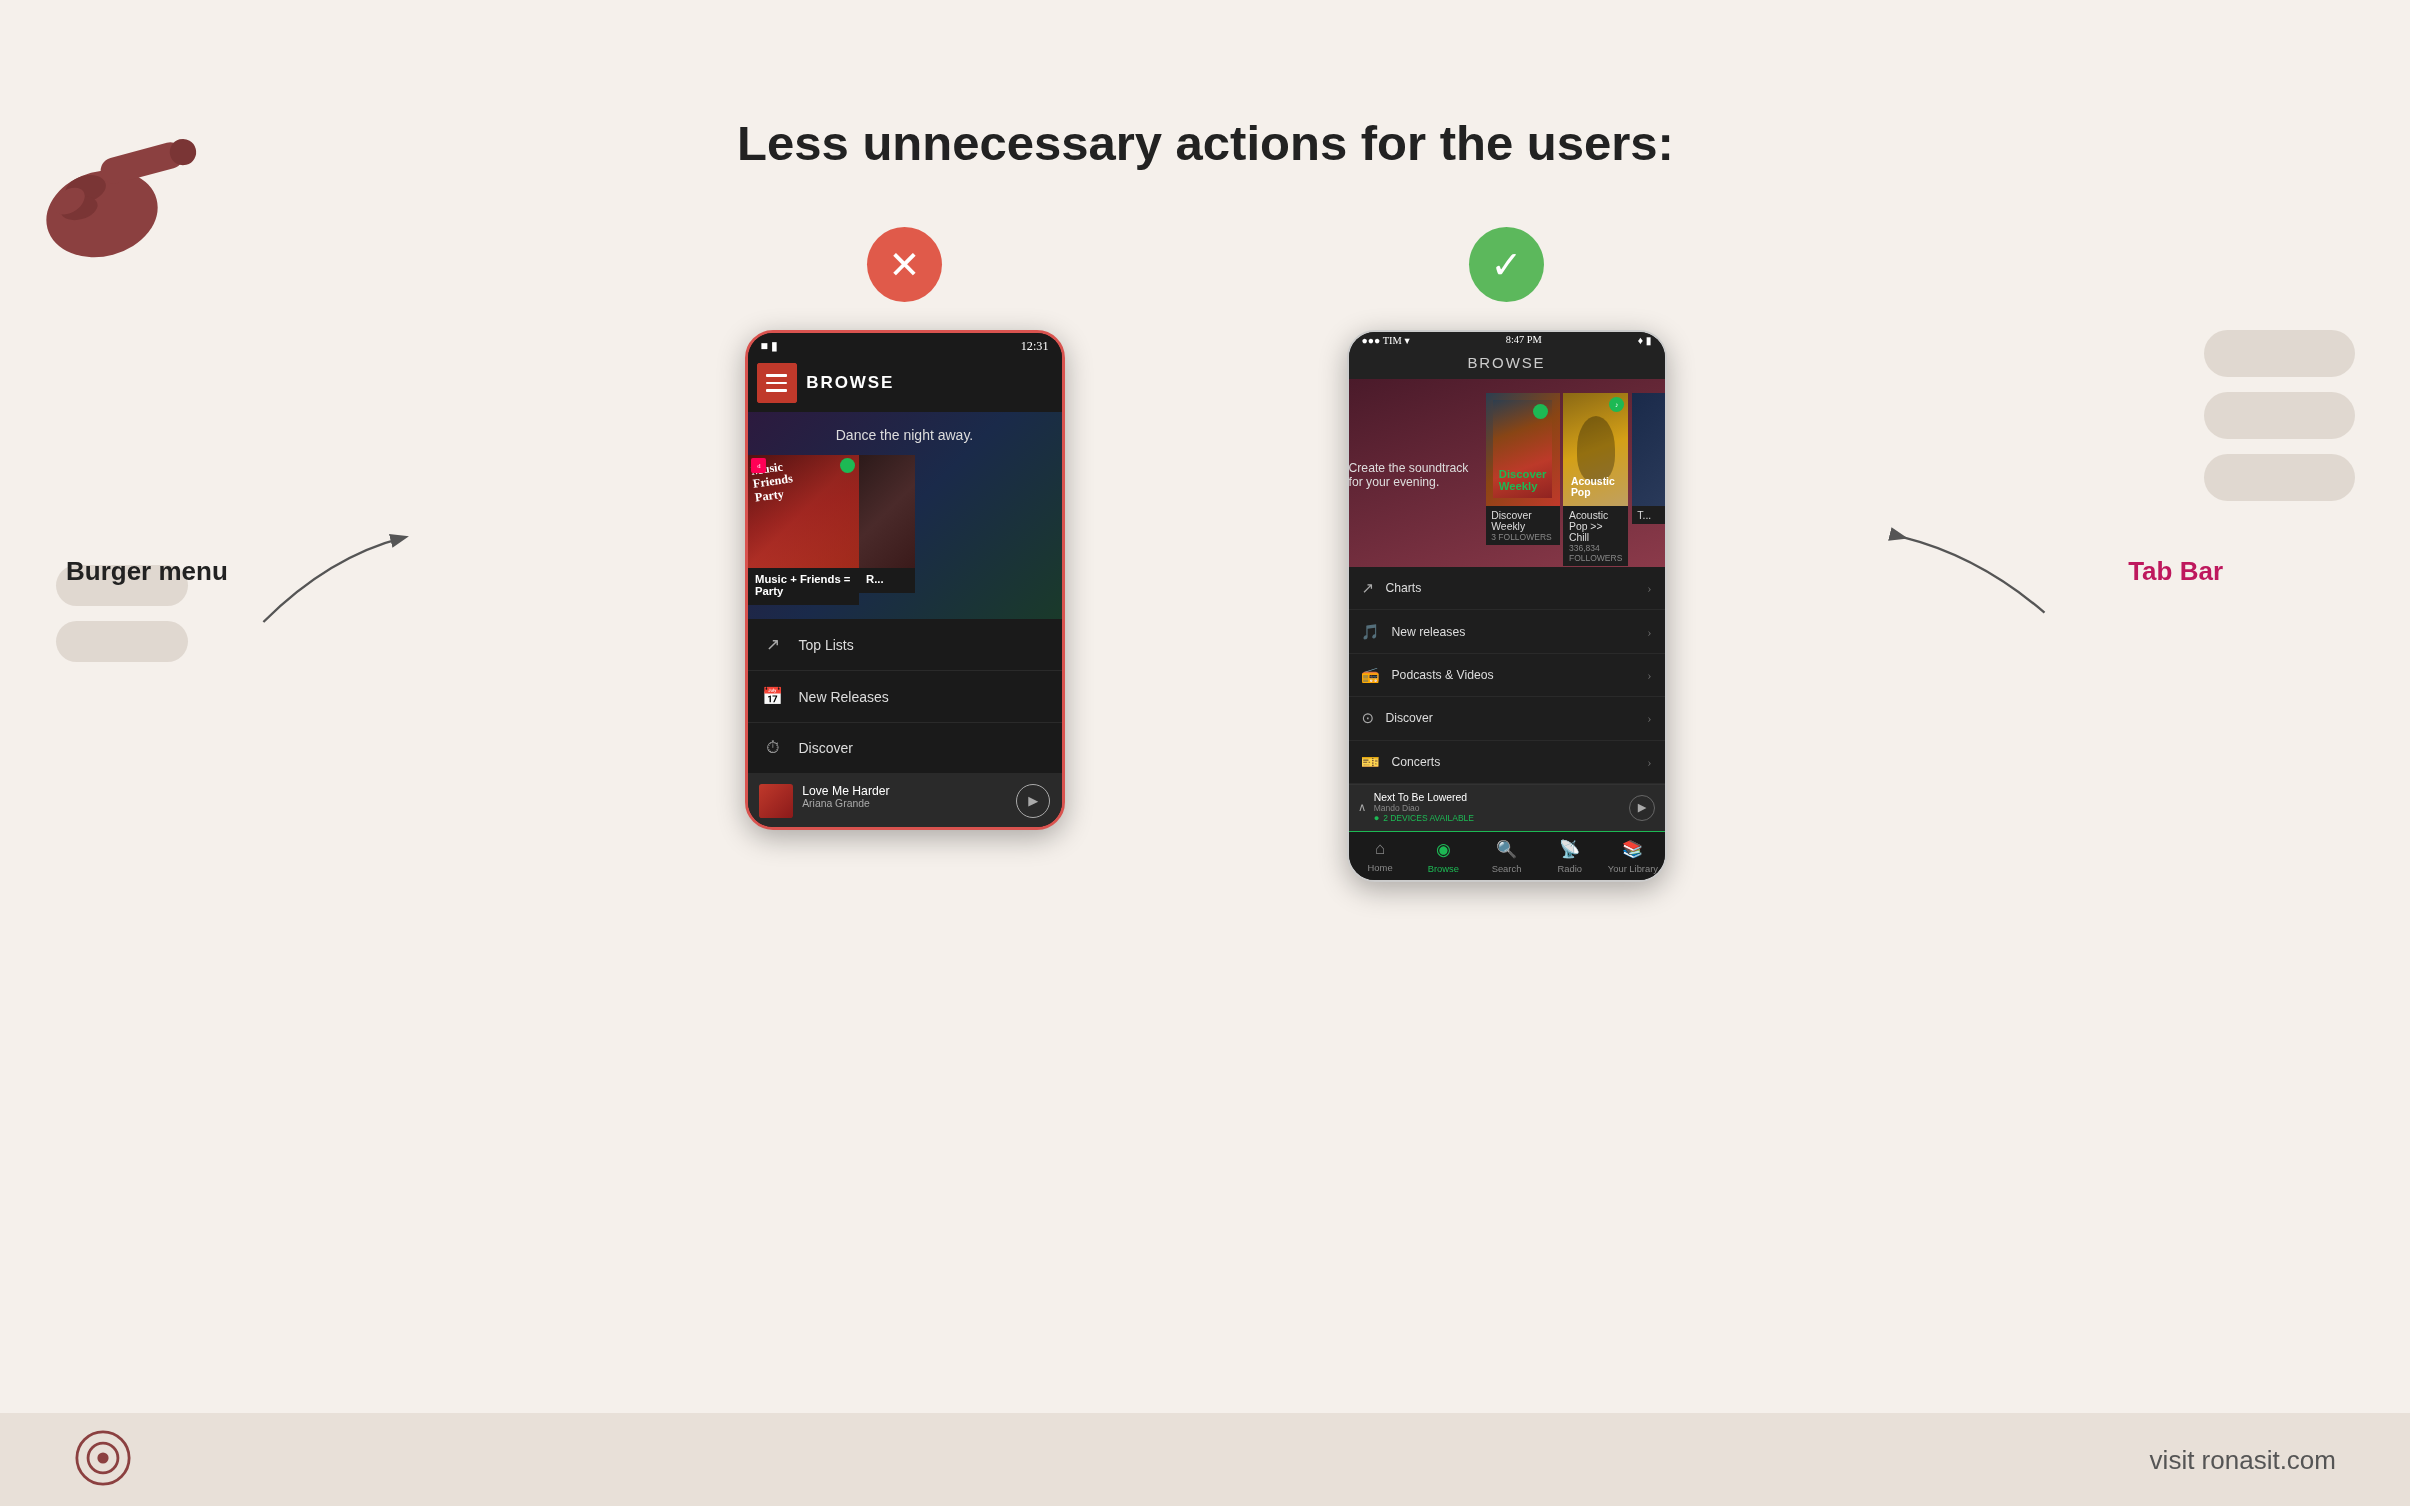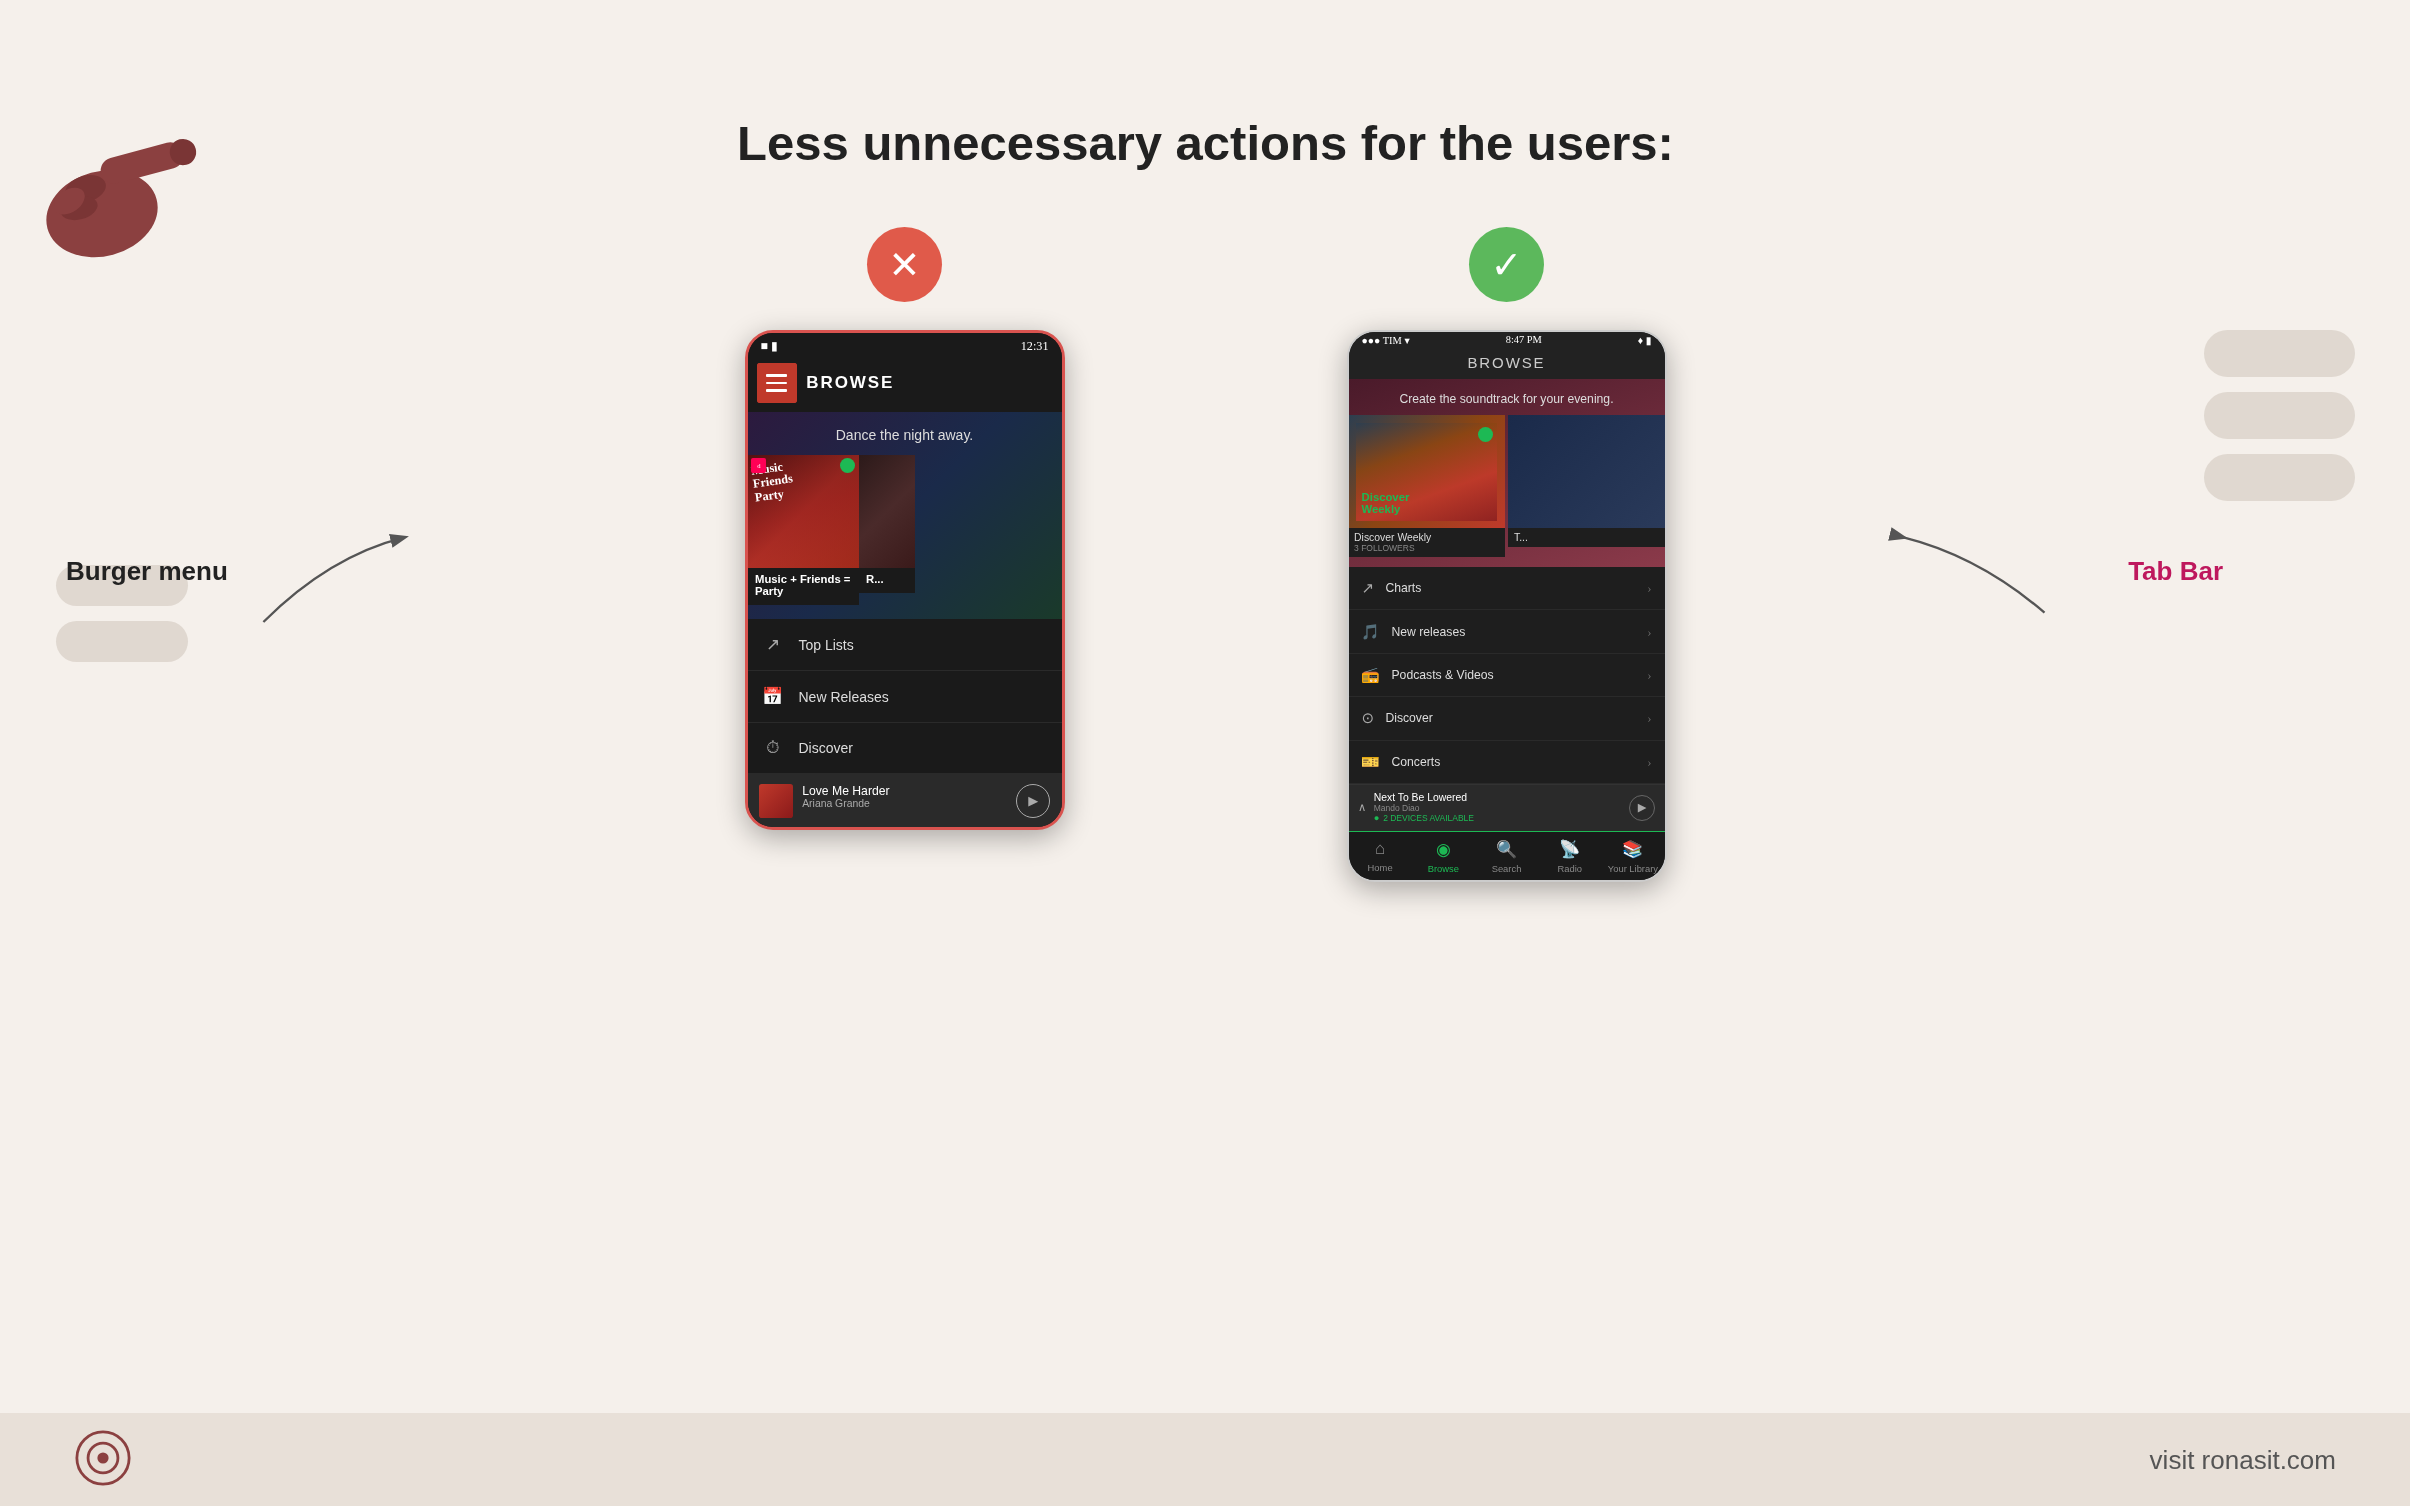--- a/index.html
+++ b/index.html
@@ -225,25 +225,26 @@
       color: #ccc;
       font-size: 15px;
       letter-spacing: 1.9px;
       font-family: Arial, sans-serif;
     }
 
     .right-hero {
       height: 188px;
       background: linear-gradient(160deg, #4a1a2a, #6b2a3a, #8b3a4a);
       display: flex;
-      flex-direction: column;
+      flex-direction: row;
       align-items: center;
       justify-content: flex-start;
       padding-top: 13px;
       overflow: hidden;
+      gap: 16px;
     }
     .right-hero-text {
       color: #ddd;
       font-size: 12.2px;
       font-family: Arial, sans-serif;
       margin-bottom: 9.4px;
     }
     .right-hero-cards {
       display: flex;
       gap: 3.8px;
@@ -552,20 +553,36 @@
                 <span style="position:relative;color:#1DB954;font-size:11.3px;font-weight:900;font-family:Arial,sans-serif;line-height:1.1;">Discover<br>Weekly</span>
                 <div style="position:absolute;top:3.8px;right:3.8px;width:15px;height:15px;background:#1DB954;border-radius:50%;"></div>
               </div>
             </div>
             <div class="right-card-label">
               <div class="rcl-name">Discover Weekly</div>
               <div class="rcl-followers">3 FOLLOWERS</div>
             </div>
           </div>
 
+          <div class="right-hero-card">
+            <div class="right-card-img rcard-acoustic">
+              <div style="position:absolute;inset:0;background:linear-gradient(160deg,#8b6914,#d4a017,#c0a060);"></div>
+
+              <div style="position:absolute;inset:0;display:flex;align-items:center;justify-content:center;">
+                <div style="width:38px;height:66px;background:rgba(0,0,0,0.3);border-radius:50% 50% 40% 40%;position:relative;">
+                </div>
+              </div>
+              <span style="position:relative;color:#fff;font-size:10.4px;font-weight:bold;font-family:Arial,sans-serif;">Acoustic Pop</span>
+              <div style="position:absolute;top:3.8px;right:3.8px;width:15px;height:15px;background:#1DB954;border-radius:50%;display:flex;align-items:center;justify-content:center;font-size:6.6px;color:white;">♪</div>
+            </div>
+            <div class="right-card-label">
+              <div class="rcl-name">Acoustic Pop &gt;&gt; Chill</div>
+              <div class="rcl-followers">336,834 FOLLOWERS</div>
+            </div>
+          </div>
 
           <div class="right-hero-card" style="min-width:38px;">
             <div class="right-card-img rcard-third-right" style="background:linear-gradient(135deg,#1a2a4a,#2a3a5a);min-width:38px;"></div>
             <div class="right-card-label">
               <div class="rcl-name">T...</div>
             </div>
           </div>
         </div>
       </div>
 

